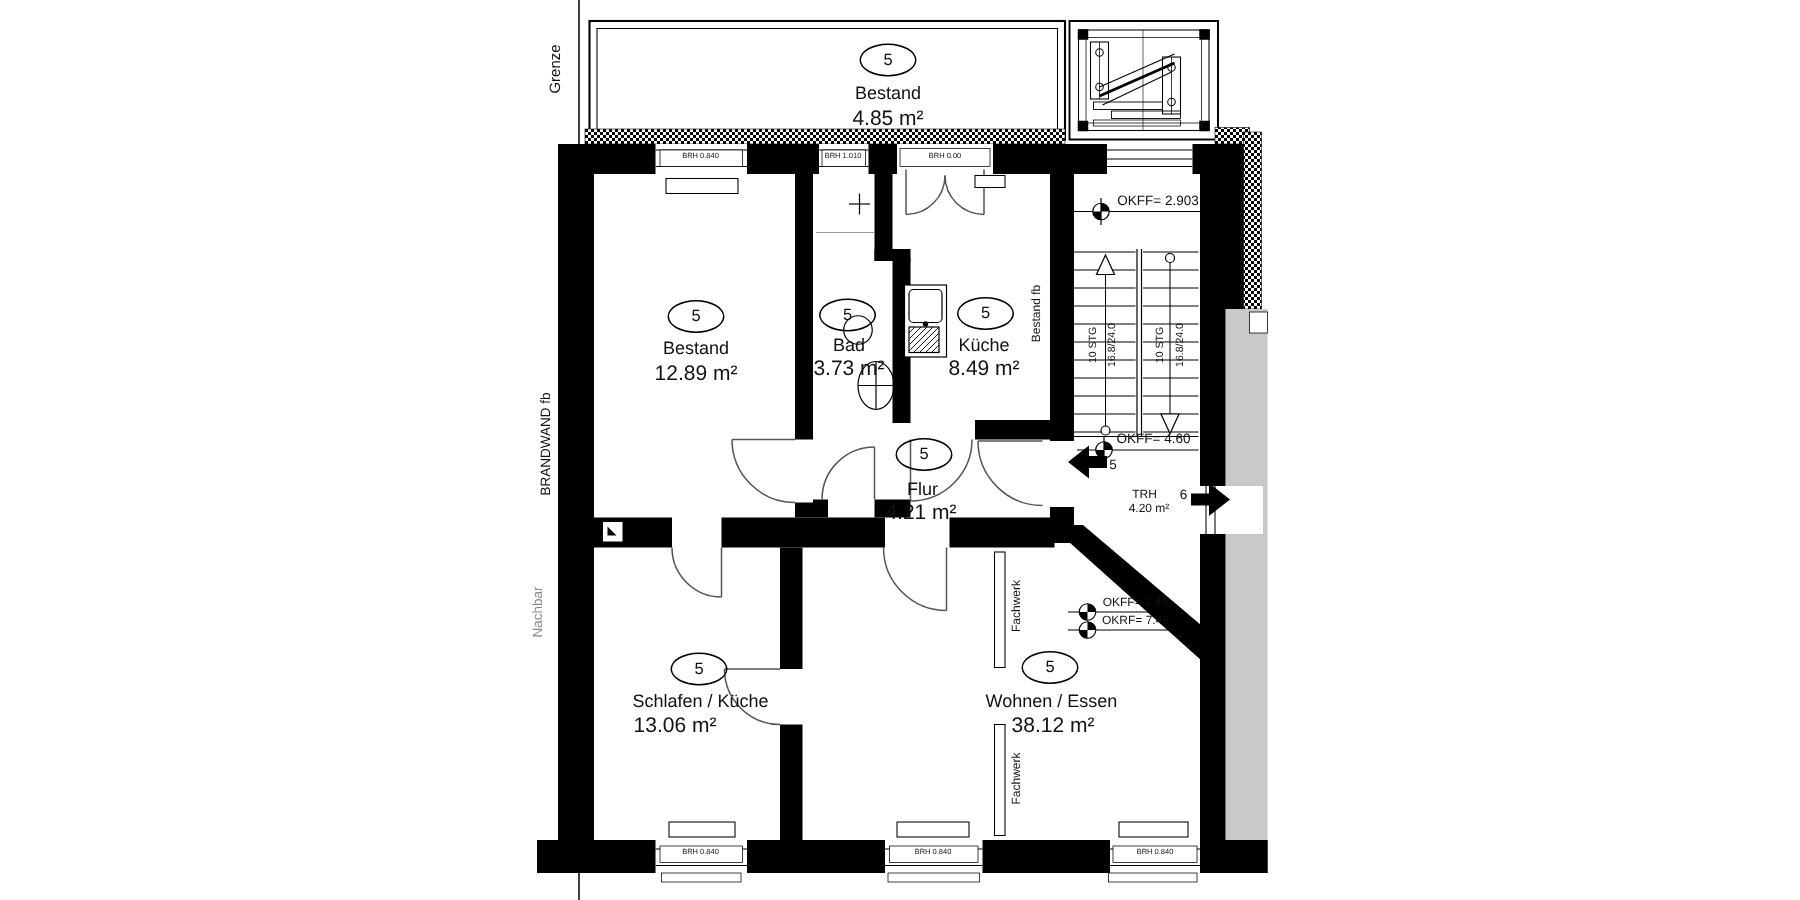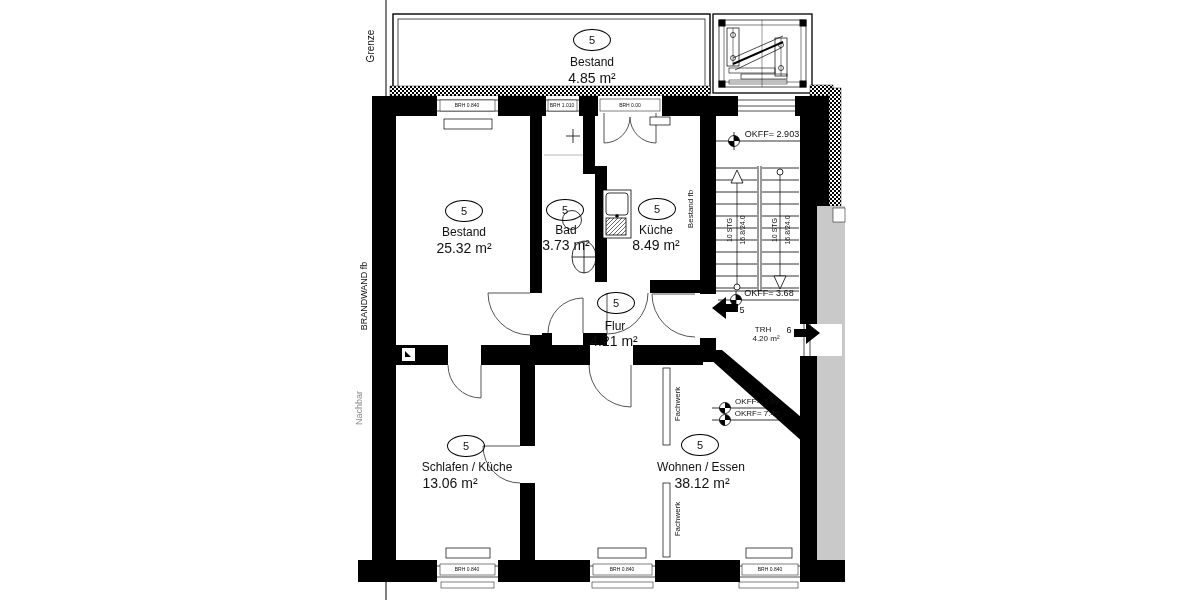--- a/index.html
+++ b/index.html
@@ -265,21 +265,21 @@
   <div class="lbl v s9" style="left:364px;top:296px">BRANDWAND fb</div>
   <div class="lbl v s9 gray" style="left:359px;top:408px">Nachbar</div>
   <div class="lbl v s8" style="left:691px;top:209px">Bestand fb</div>
 
   <div class="tag" style="left:592px;top:40px">5</div>
   <div class="lbl s12" style="left:592px;top:62px">Bestand</div>
   <div class="lbl s11" style="left:592px;top:78px">4.85 m²</div>
 
   <div class="tag" style="left:464px;top:211px">5</div>
   <div class="lbl s12" style="left:464px;top:232px">Bestand</div>
-  <div class="lbl s11" style="left:464px;top:248px">25.32 m²</div>
+  <div class="lbl s11" style="left:464px;top:248px">12.89 m²</div>
 
   <div class="tag" style="left:565px;top:210px">5</div>
   <div class="lbl s12" style="left:566px;top:230px">Bad</div>
   <div class="lbl s11" style="left:566px;top:245px">3.73 m²</div>
 
   <div class="tag" style="left:657px;top:209px">5</div>
   <div class="lbl s12" style="left:656px;top:230px">Küche</div>
   <div class="lbl s11" style="left:656px;top:245px">8.49 m²</div>
 
   <div class="tag" style="left:616px;top:303px">5</div>
@@ -291,21 +291,21 @@
   <div class="lbl s11" style="left:450px;top:483px">13.06 m²</div>
 
   <div class="tag" style="left:700px;top:445px">5</div>
   <div class="lbl s12" style="left:701px;top:467px">Wohnen / Essen</div>
   <div class="lbl s11" style="left:702px;top:483px">38.12 m²</div>
 
   <div class="lbl s8" style="left:763px;top:330px">TRH</div>
   <div class="lbl s8" style="left:766px;top:339px">4.20 m²</div>
 
   <div class="lbl s9" style="left:772px;top:134px">OKFF= 2.903</div>
-  <div class="lbl s9" style="left:769px;top:293px">OKFF= 3.68</div>
+  <div class="lbl s9" style="left:769px;top:293px">OKFF= 4.60</div>
   <div class="lbl s8" style="left:757px;top:402px">OKFF= 7.49</div>
   <div class="lbl s8" style="left:757px;top:414px">OKRF= 7.45</div>
 
   <div class="lbl s9" style="left:742px;top:310px">5</div>
   <div class="lbl s9" style="left:789px;top:330px">6</div>
 
   <div class="lbl v s7" style="left:729px;top:230px">10 STG</div>
   <div class="lbl v s7" style="left:742px;top:230px">16.8/24.0</div>
   <div class="lbl v s7" style="left:774px;top:230px">10 STG</div>
   <div class="lbl v s7" style="left:787px;top:230px">16.8/24.0</div>

